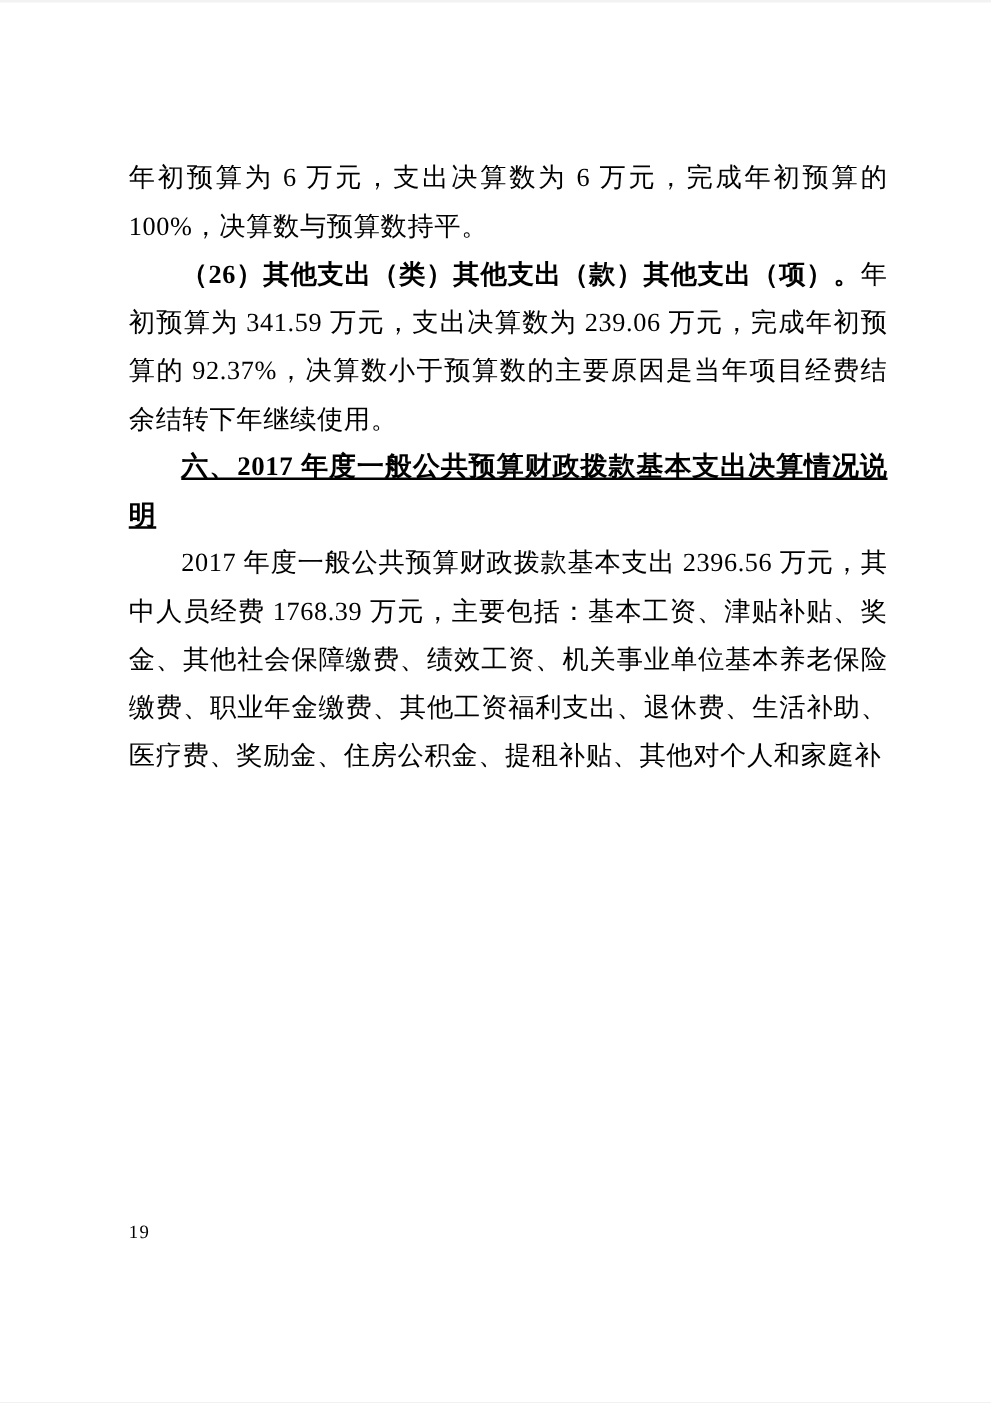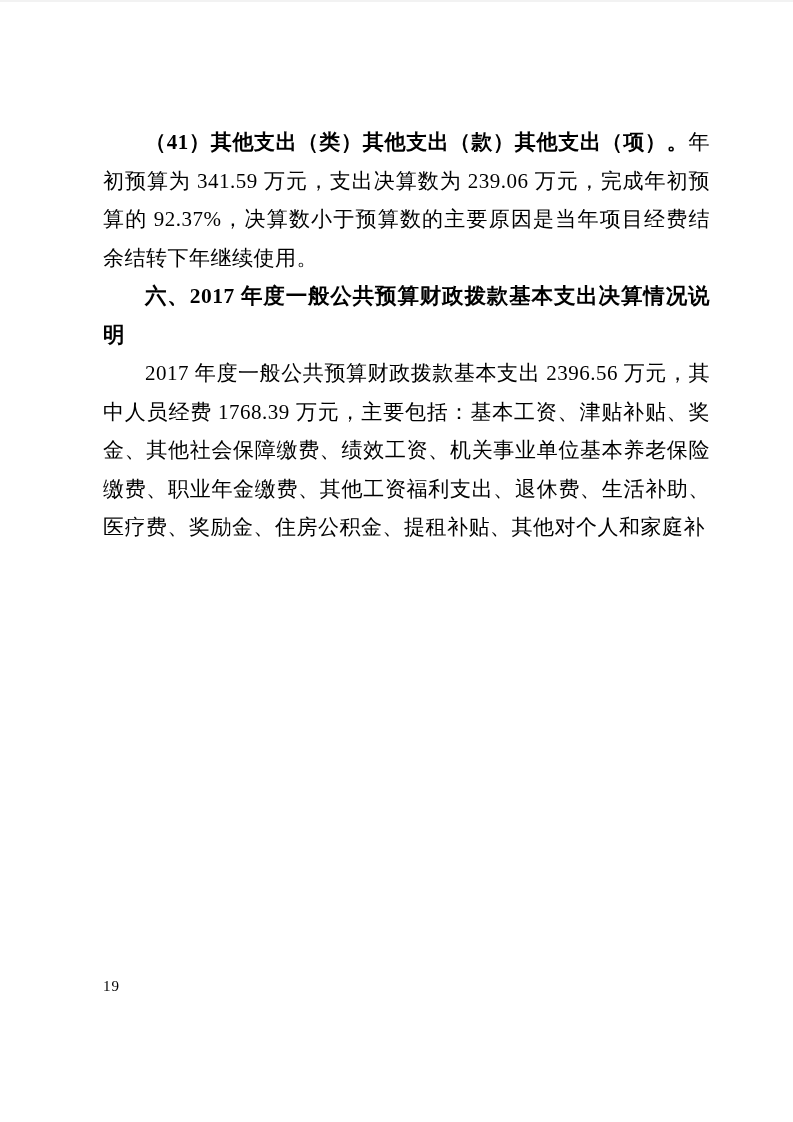--- a/index.html
+++ b/index.html
@@ -39,42 +39,44 @@
   }
   .item-head,
   .section-heading {
     font-weight: 700;
   }
   .section-heading {
     margin: 0;
     padding: 0;
     text-indent: 42px;
     font-size: 21.5px;
+    text-decoration: underline;
   }
   .footer {
     position: absolute;
     left: 103px;
     top: 974px;
     width: 607px;
     font-size: 15px;
     line-height: 20px;
     letter-spacing: 1px;
   }
 </style>
 </head>
 <body>
 
 <div class="page">
   <div class="content">
 
+    <p class="para no-indent">年初预算为 6 万元，支出决算数为 6 万元，完成年初预算的 100%，决算数与预算数持平。</p>
 
 
 
 
-    <p class="para"><span class="item-head">（41）其他支出（类）其他支出（款）其他支出（项）。</span><span>年初预算为 341.59 万元，支出决算数为 239.06 万元，完成年初预算的 92.37%，决算数小于预算数的主要原因是当年项目经费结余结转下年继续使用。</span></p>
+    <p class="para"><span class="item-head">（26）其他支出（类）其他支出（款）其他支出（项）。</span><span>年初预算为 341.59 万元，支出决算数为 239.06 万元，完成年初预算的 92.37%，决算数小于预算数的主要原因是当年项目经费结余结转下年继续使用。</span></p>
 
     <p class="section-heading">六、2017 年度一般公共预算财政拨款基本支出决算情况说明</p>
 
     <p class="para">2017 年度一般公共预算财政拨款基本支出 2396.56 万元，其中人员经费 1768.39 万元，主要包括：基本工资、津贴补贴、奖金、其他社会保障缴费、绩效工资、机关事业单位基本养老保险缴费、职业年金缴费、其他工资福利支出、退休费、生活补助、医疗费、奖励金、住房公积金、提租补贴、其他对个人和家庭补</p>
 
   </div>
 
   <div class="footer">19</div>
 </div>
 

